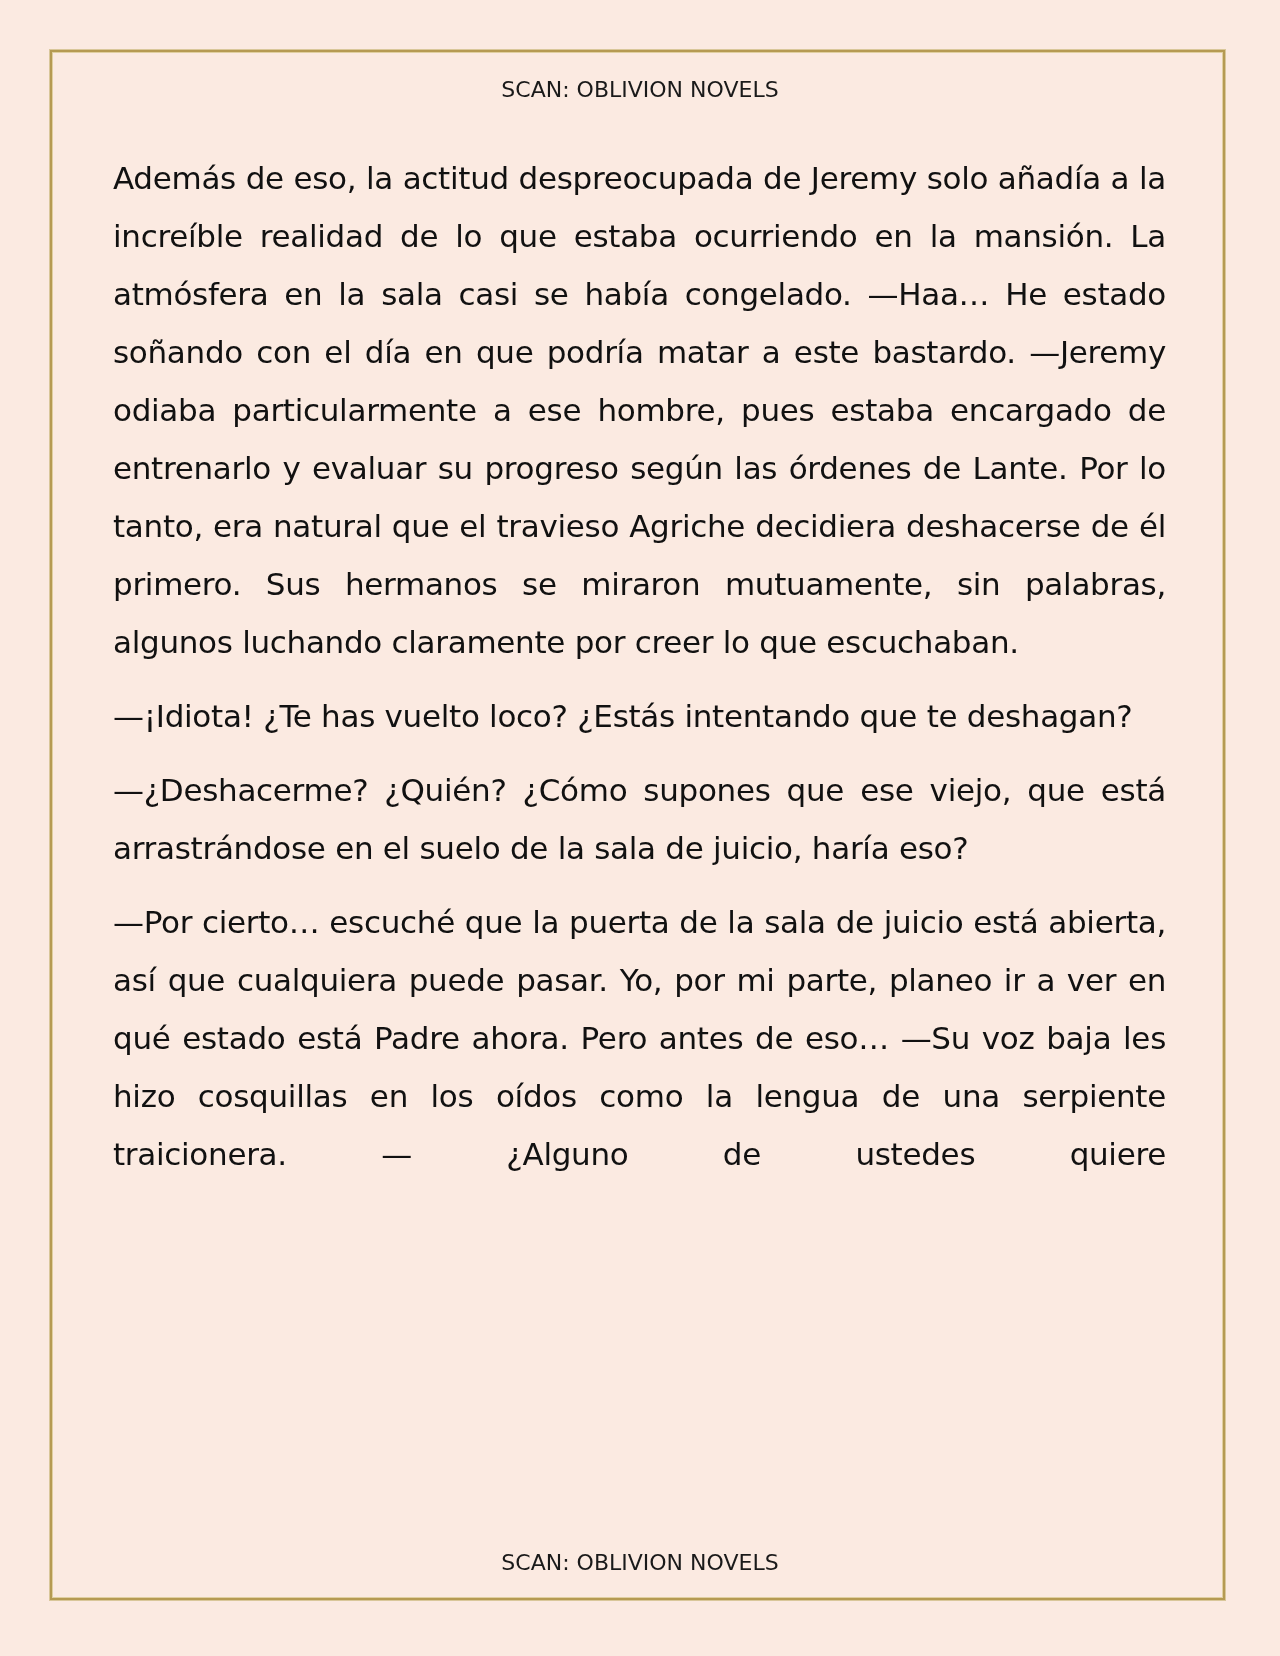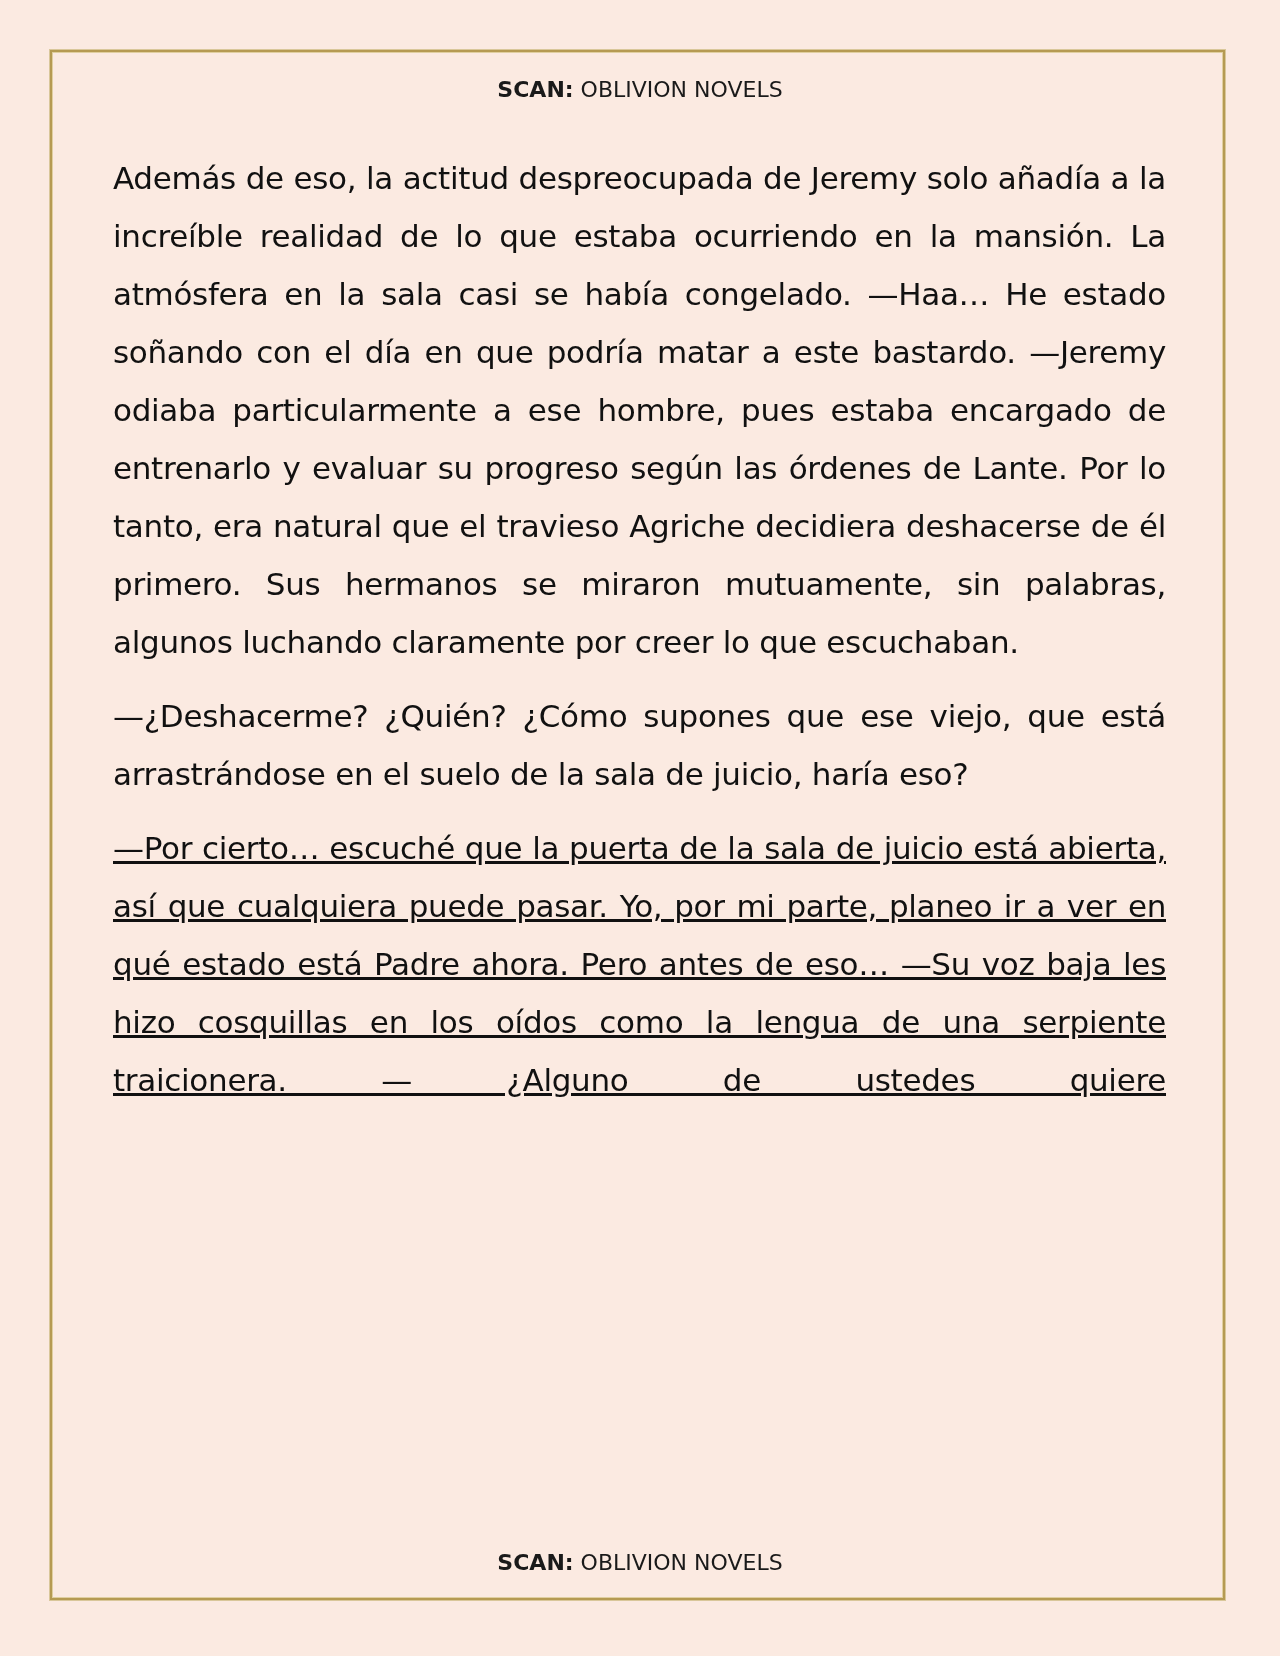--- a/index.html
+++ b/index.html
@@ -29,53 +29,53 @@
       position: absolute;
       left: 0;
       width: 1280px;
       text-align: center;
       font-size: 22px;
       letter-spacing: 0px;
       color: #1a1a1a;
     }
     .scan-credit.top { top: 77px; }
     .scan-credit.bottom { top: 1550px; }
-    .scan-credit .label { font-weight: bold; }
+    .scan-credit .label { font-weight: normal; }
     .content {
       position: absolute;
       left: 113px;
       top: 149px;
       width: 1053px;
     }
     .para {
       margin: 0 0 16px 0;
       font-size: 31px;
       line-height: 58px;
       text-align: justify;
       text-align-last: left;
       letter-spacing: -0.3px;
       word-spacing: 0px;
     }
     .para.trailing {
       text-align-last: justify;
-      text-decoration: underline;
     }
   </style>
 </head>
 <body>
 
 <div class="page-frame"></div>
 
 <div class="scan-credit top">
   <span class="label">SCAN:</span>
   <span>OBLIVION NOVELS</span>
 </div>
 
 <div class="content">
   <p class="para">Además de eso, la actitud despreocupada de Jeremy solo añadía a la increíble realidad de lo que estaba ocurriendo en la mansión. La atmósfera en la sala casi se había congelado. —Haa… He estado soñando con el día en que podría matar a este bastardo. —Jeremy odiaba particularmente a ese hombre, pues estaba encargado de entrenarlo y evaluar su progreso según las órdenes de Lante. Por lo tanto, era natural que el travieso Agriche decidiera deshacerse de él primero. Sus hermanos se miraron mutuamente, sin palabras, algunos luchando claramente por creer lo que escuchaban.</p>
+  <p class="para">—¡Idiota! ¿Te has vuelto loco? ¿Estás intentando que te deshagan?</p>
   <p class="para">—¿Deshacerme? ¿Quién? ¿Cómo supones que ese viejo, que está arrastrándose en el suelo de la sala de juicio, haría eso?</p>
   <p class="para trailing">—Por cierto… escuché que la puerta de la sala de juicio está abierta, así que cualquiera puede pasar. Yo, por mi parte, planeo ir a ver en qué estado está Padre ahora. Pero antes de eso… —Su voz baja les hizo cosquillas en los oídos como la lengua de una serpiente traicionera. — ¿Alguno de ustedes quiere</p>
 </div>
 
 <div class="scan-credit bottom">
   <span class="label">SCAN:</span>
   <span>OBLIVION NOVELS</span>
 </div>
 
 </body></html>

